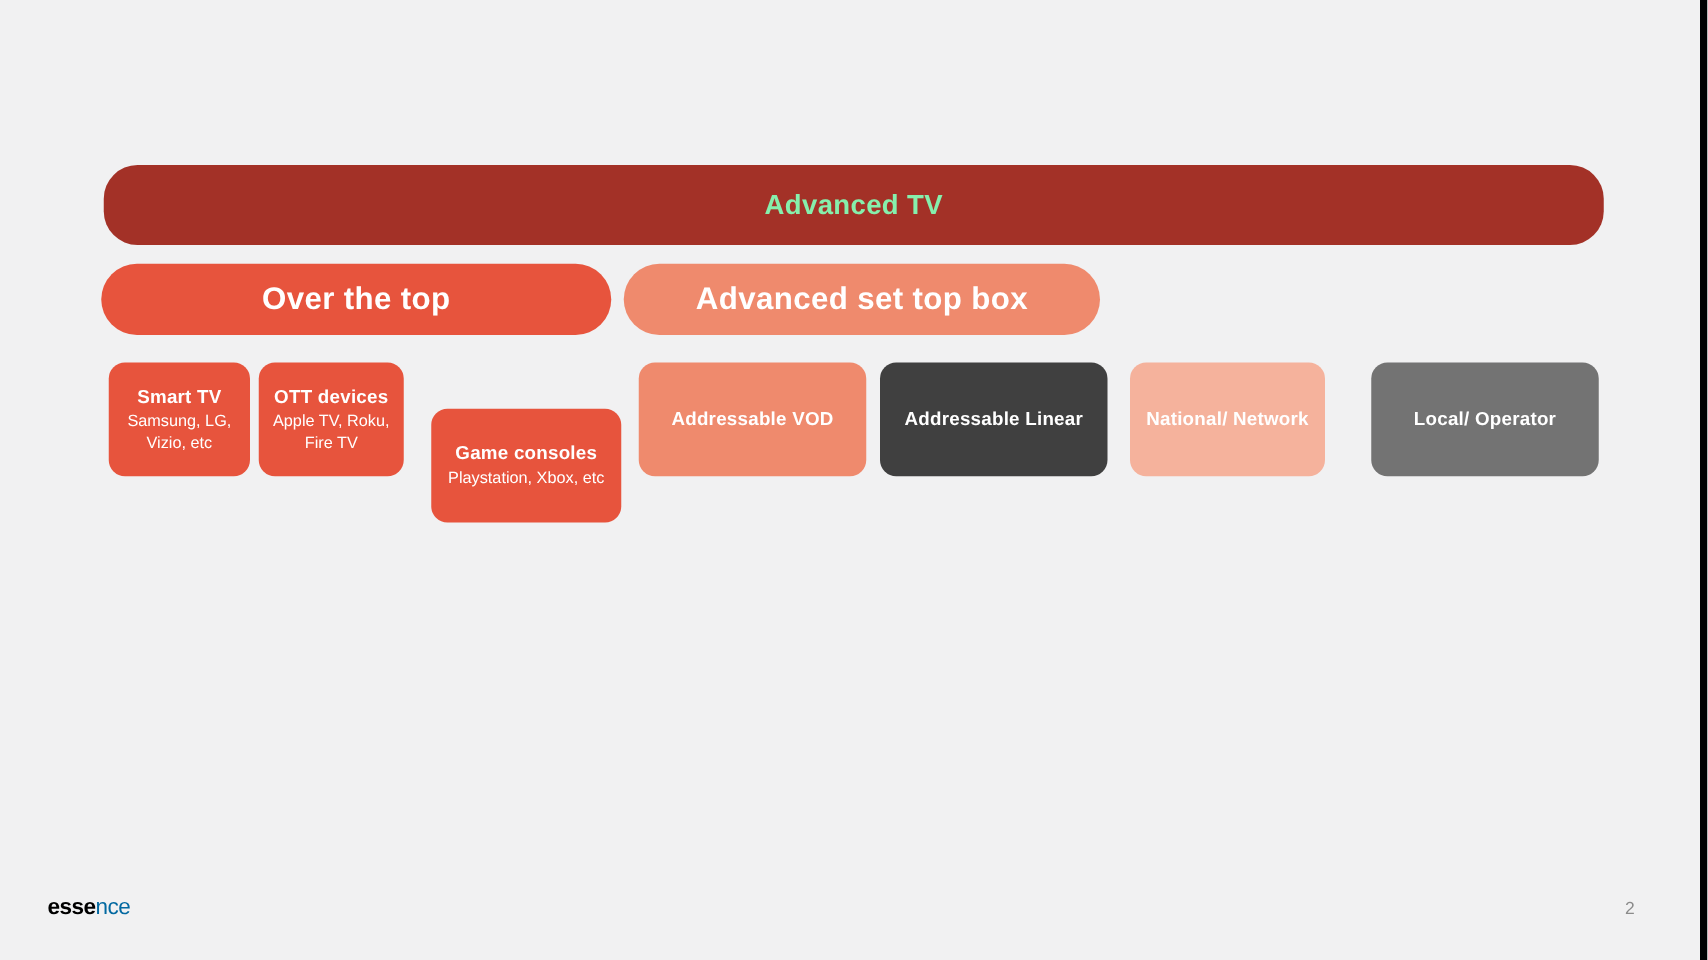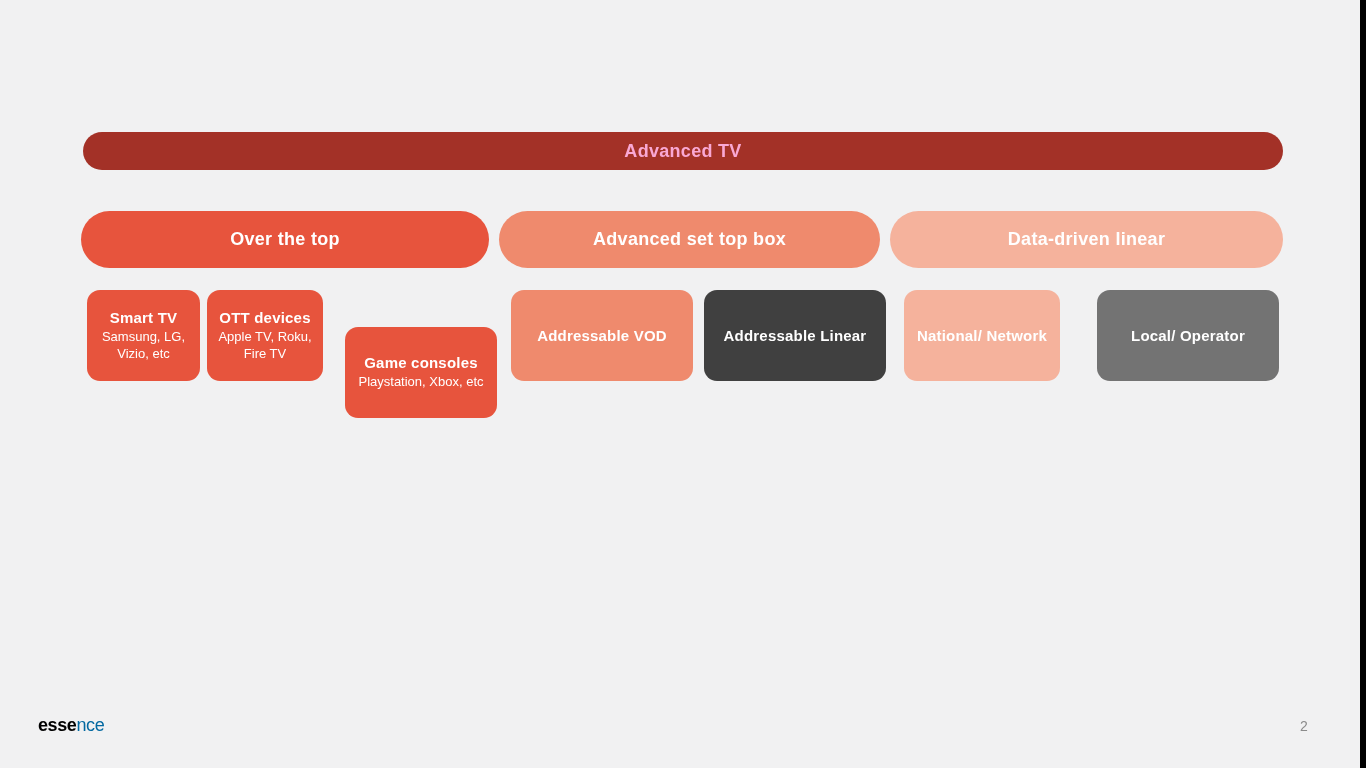--- a/index.html
+++ b/index.html
@@ -9,32 +9,32 @@
     overflow: hidden;
   }
   .slide {
     position: relative;
     width: 1366px; height: 768px;
     background: #f1f1f2;
   }
   
   .banner {
     position: absolute;
-    left: 83px; top: 132px; width: 1200px; height: 38px;
+    left: 83px; top: 132px; width: 1200px; height: 64px;
     border-radius: 27px;
     display: flex; align-items: center; justify-content: center;
-    color: #f9a8d4; font-weight: 700; font-size: 18px;
+    color: #86efac; font-weight: 700; font-size: 22px;
     letter-spacing: 0.3px;
   }
   .pill {
     position: absolute;
     top: 211px; height: 57px;
     border-radius: 28.5px;
     display: flex; align-items: center; justify-content: center;
-    color: #ffffff; font-weight: 700; font-size: 18px;
+    color: #ffffff; font-weight: 700; font-size: 25px;
     letter-spacing: 0.3px;
   }
   .pill1 { left: 81px;  width: 408px; }
   .pill2 { left: 499px; width: 381px; }
   .pill3 { left: 890px; width: 393px; }
   .card {
     position: absolute;
     top: 290px; height: 91px;
     border-radius: 13px;
     display: flex; flex-direction: column;
@@ -81,23 +81,20 @@
   <div class="banner" style="background-color: rgb(163, 49, 39);">
     <span>Advanced TV</span>
   </div>
 
   <div class="pill pill1" style="background-color: rgb(231, 84, 61);">
     <span>Over the top</span>
   </div>
   <div class="pill pill2" style="background-color: rgb(239, 138, 109);">
     <span>Advanced set top box</span>
   </div>
-  <div class="pill pill3" style="background-color: rgb(245, 178, 156);">
-    <span>Data-driven linear</span>
-  </div>
 
   <div class="card card1" style="background-color: rgb(231, 84, 61);">
     <div class="card-title">Smart TV</div>
     <div class="card-sub">Samsung, LG, Vizio, etc</div>
   </div>
   <div class="card card2" style="background-color: rgb(231, 84, 61);">
     <div class="card-title">OTT devices</div>
     <div class="card-sub">Apple TV, Roku, Fire TV</div>
   </div>
   <div class="card card3" style="background-color: rgb(231, 84, 61); margin-top: 37px;">

